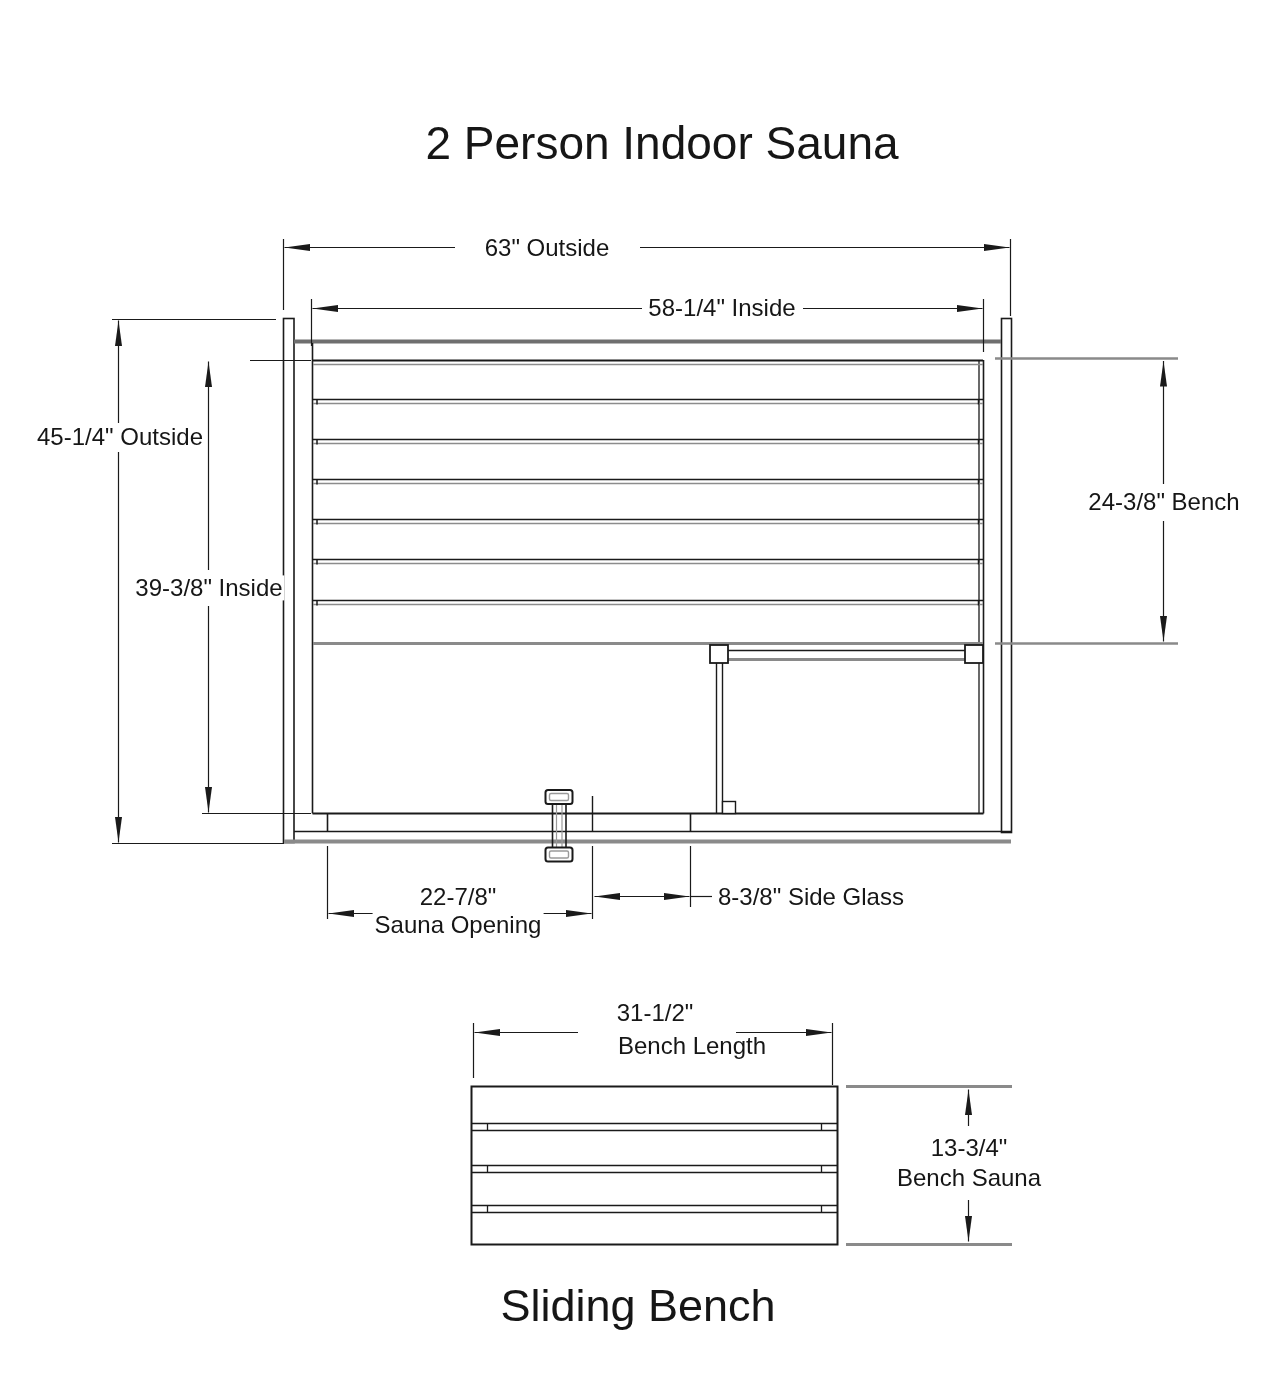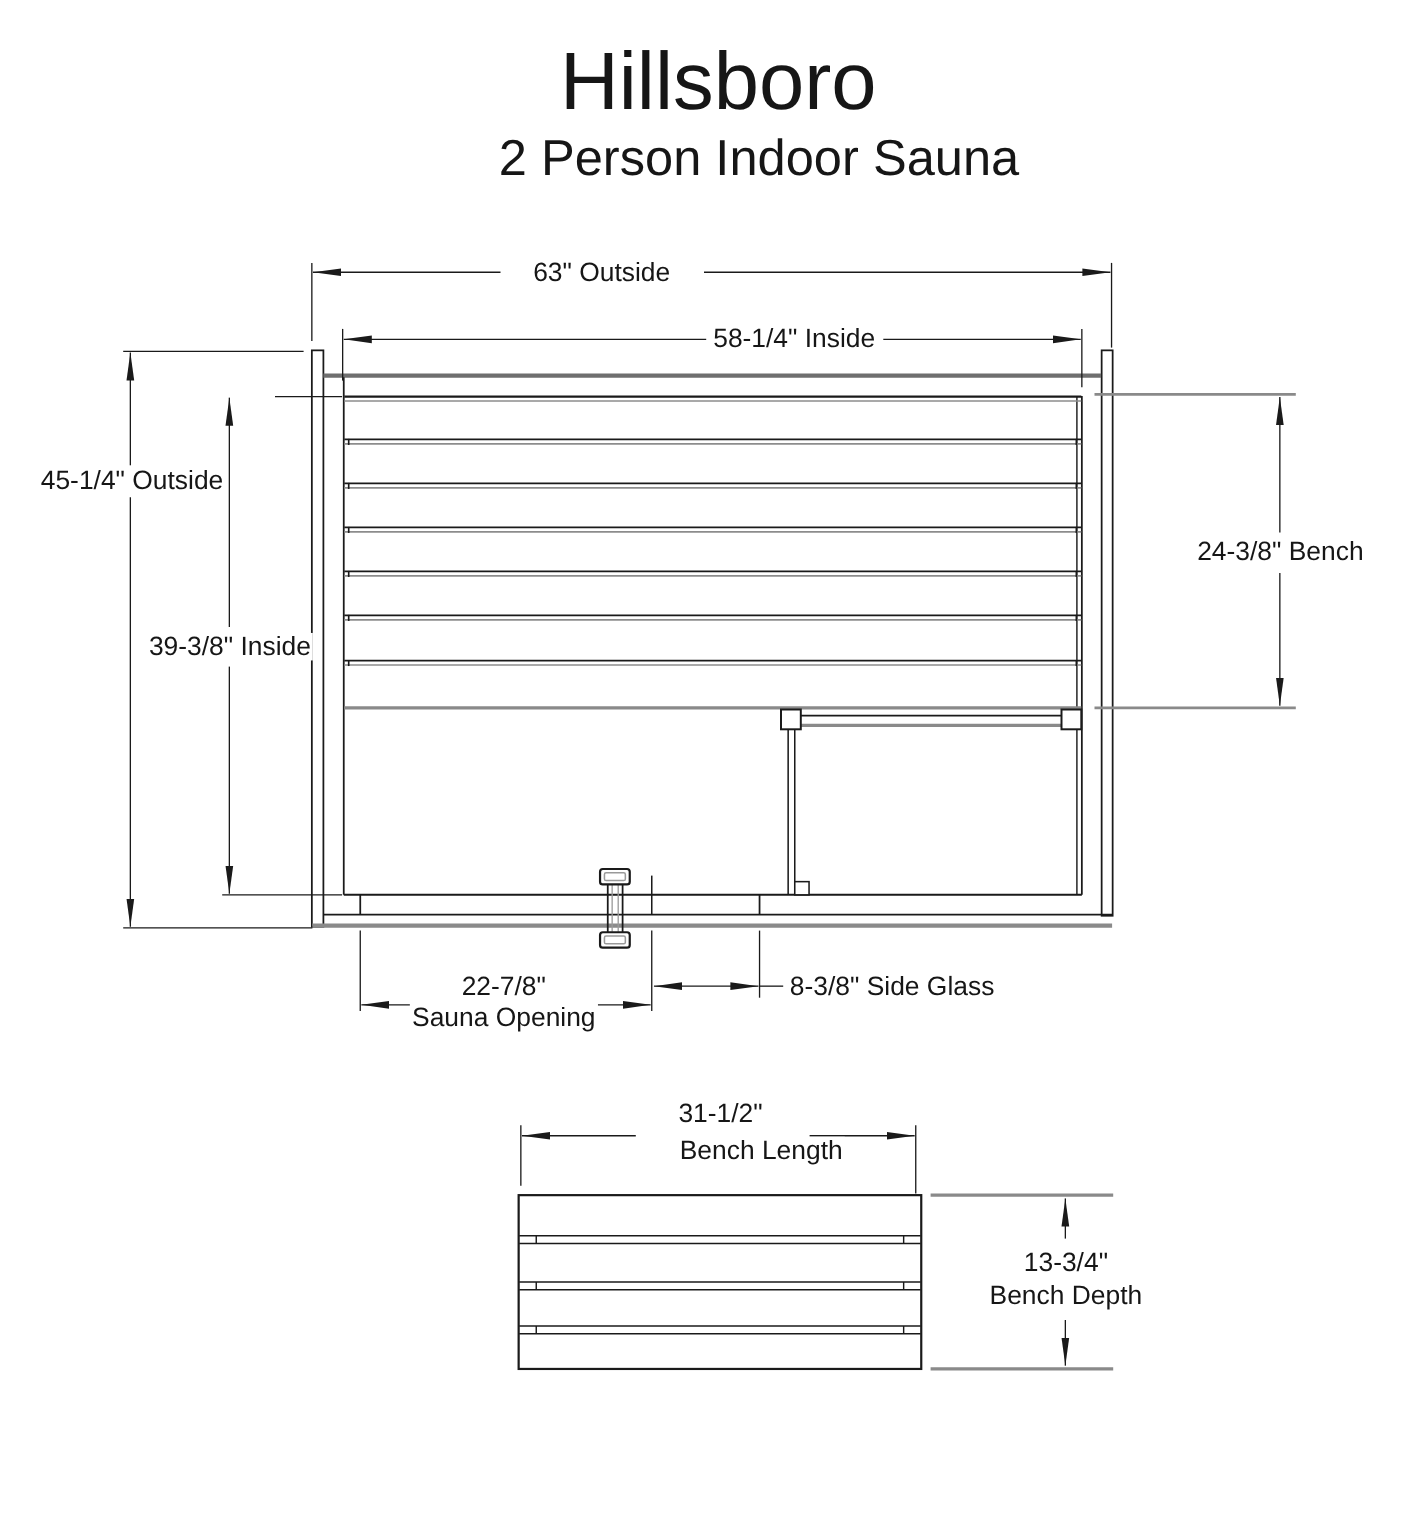--- a/index.html
+++ b/index.html
@@ -19,21 +19,21 @@
     white-space: nowrap;
     font-size: 24px;
     line-height: 1.05;
     color: #161616;
     background: #ffffff;
     padding: 0 2px;
     text-align: center;
   }
   .lbl.left-anchor { transform: translate(0, -50%); text-align: left; }
   .title-main  { font-size: 74px; letter-spacing: 0px; }
-  .title-sub   { font-size: 46px; margin-left: 28px; }
+  .title-sub   { font-size: 46px; }
   .caption-big { font-size: 45px; }
 </style>
 </head>
 <body>
 
 <div class="canvas">
 
   <svg width="1275" height="1388" viewBox="0 0 1275 1388">
     <defs>
       <marker id="arr" viewBox="0 0 26 10" refX="25.5" refY="5" markerWidth="26" markerHeight="10" markerUnits="userSpaceOnUse" orient="auto-start-reverse">
@@ -193,31 +193,31 @@
     </g>
 
     <g stroke="#1a1a1a" stroke-width="1.2">
       <line x1="846" y1="1086.5" x2="1012" y2="1086.5" stroke="#8a8a8a" stroke-width="3"></line>
       <line x1="846" y1="1244.5" x2="1012" y2="1244.5" stroke="#8a8a8a" stroke-width="3"></line>
       <line x1="968.5" y1="1126" x2="968.5" y2="1089.5" marker-end="url(#arr)"></line>
       <line x1="968.5" y1="1200" x2="968.5" y2="1241.5" marker-end="url(#arr)"></line>
     </g>
   </svg>
 
-  <div class="lbl title-main" style="left:653px; top:74px;">Hillsboro</div>
   <div class="lbl title-sub" style="left:662px; top:143px;">2 Person Indoor Sauna</div>
 
   <div class="lbl" style="left:547px; top:248px;">63" Outside</div>
   <div class="lbl" style="left:722px; top:308px;">58-1/4" Inside</div>
   <div class="lbl" style="left:120px; top:437px;">45-1/4" Outside</div>
   <div class="lbl" style="left:209px; top:588px;">39-3/8" Inside</div>
   <div class="lbl" style="left:1164px; top:502px;">24-3/8" Bench</div>
 
   <div class="lbl" style="left:458px; top:897px;">22-7/8"</div>
   <div class="lbl" style="left:458px; top:925px;">Sauna Opening</div>
   <div class="lbl left-anchor" style="left:716px; top:897px;">8-3/8" Side Glass</div>
 
   <div class="lbl" style="left:655px; top:1013px;">31-1/2"</div>
   <div class="lbl" style="left:655px; top:1046px;margin-left:37px;">Bench Length</div>
   <div class="lbl" style="left:969px; top:1148px;">13-3/4"</div>
-  <div class="lbl" style="left:969px; top:1178px;">Bench Depth</div>
-
+  <div class="lbl" style="left:969px; top:1178px;">Bench Sauna</div>
+
+  <div class="lbl caption-big" style="left:638px; top:1306px;">Sliding Bench</div>
 </div>
 
 </body></html>

